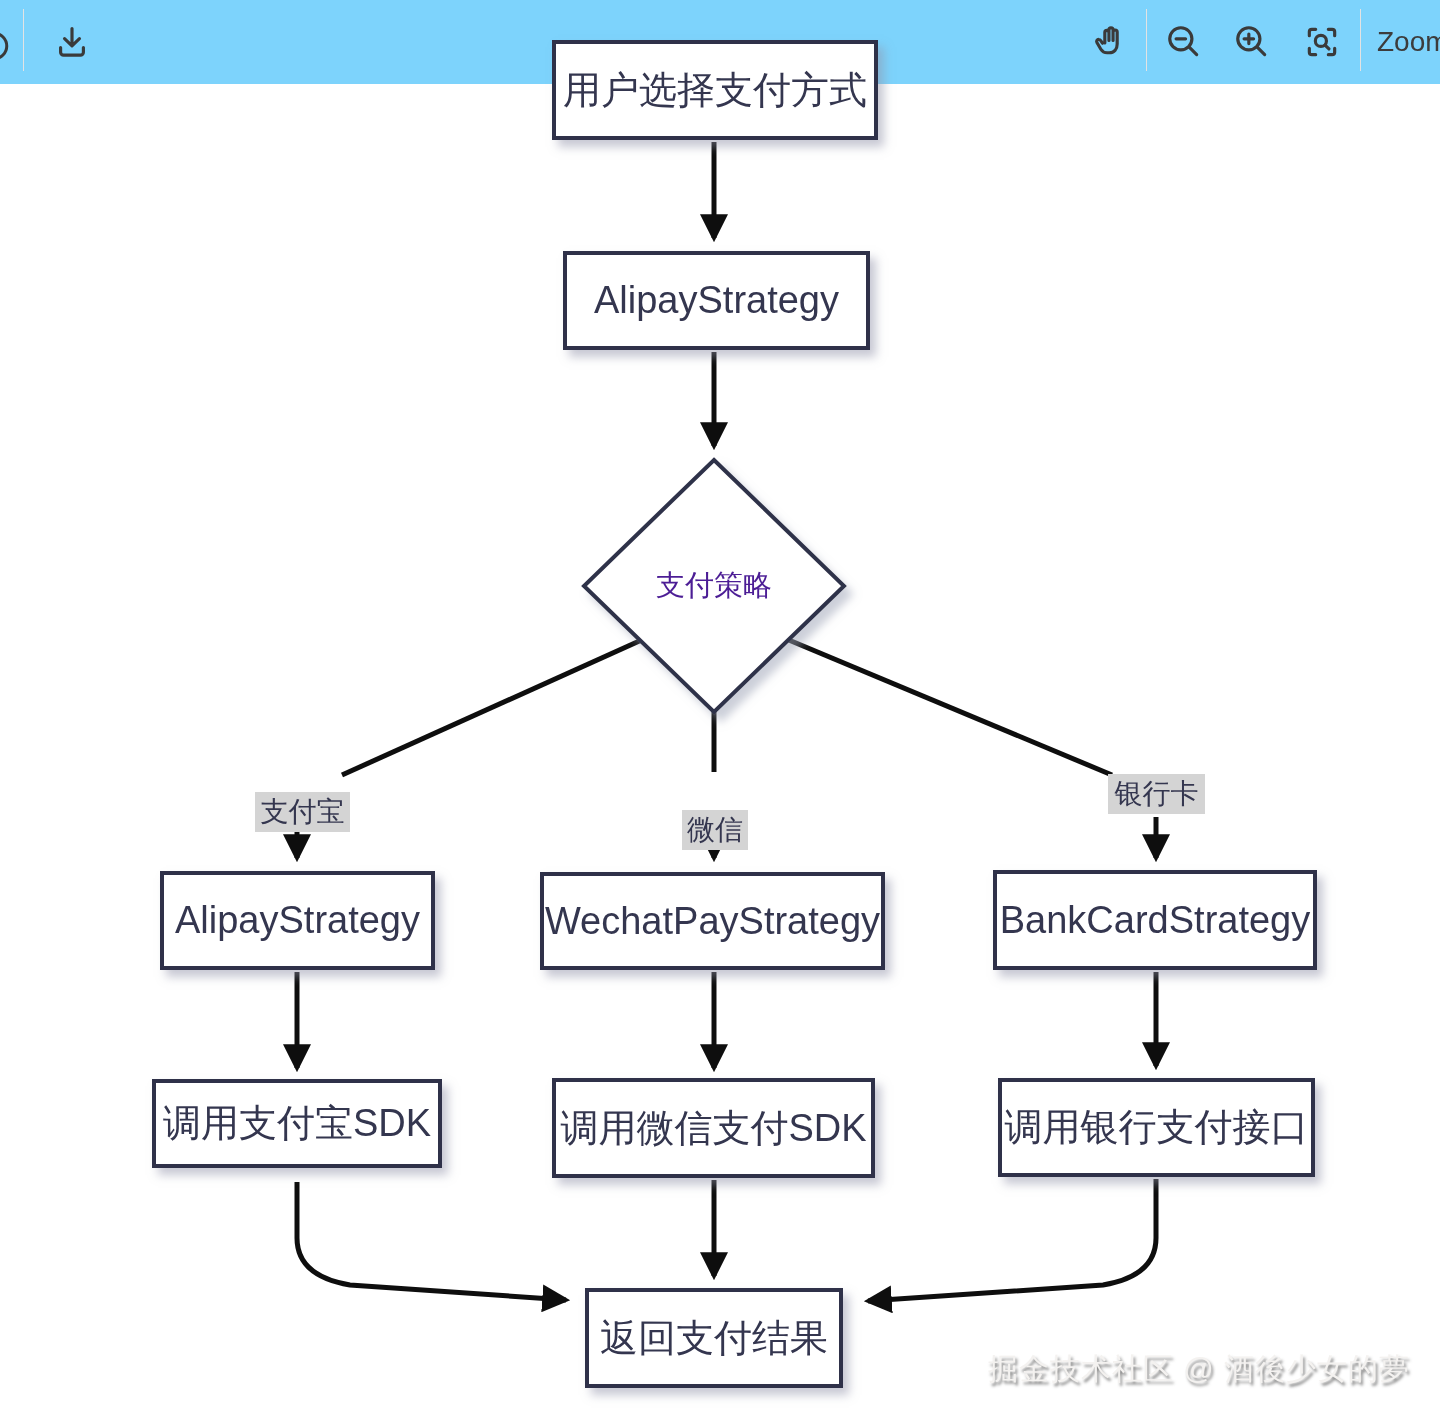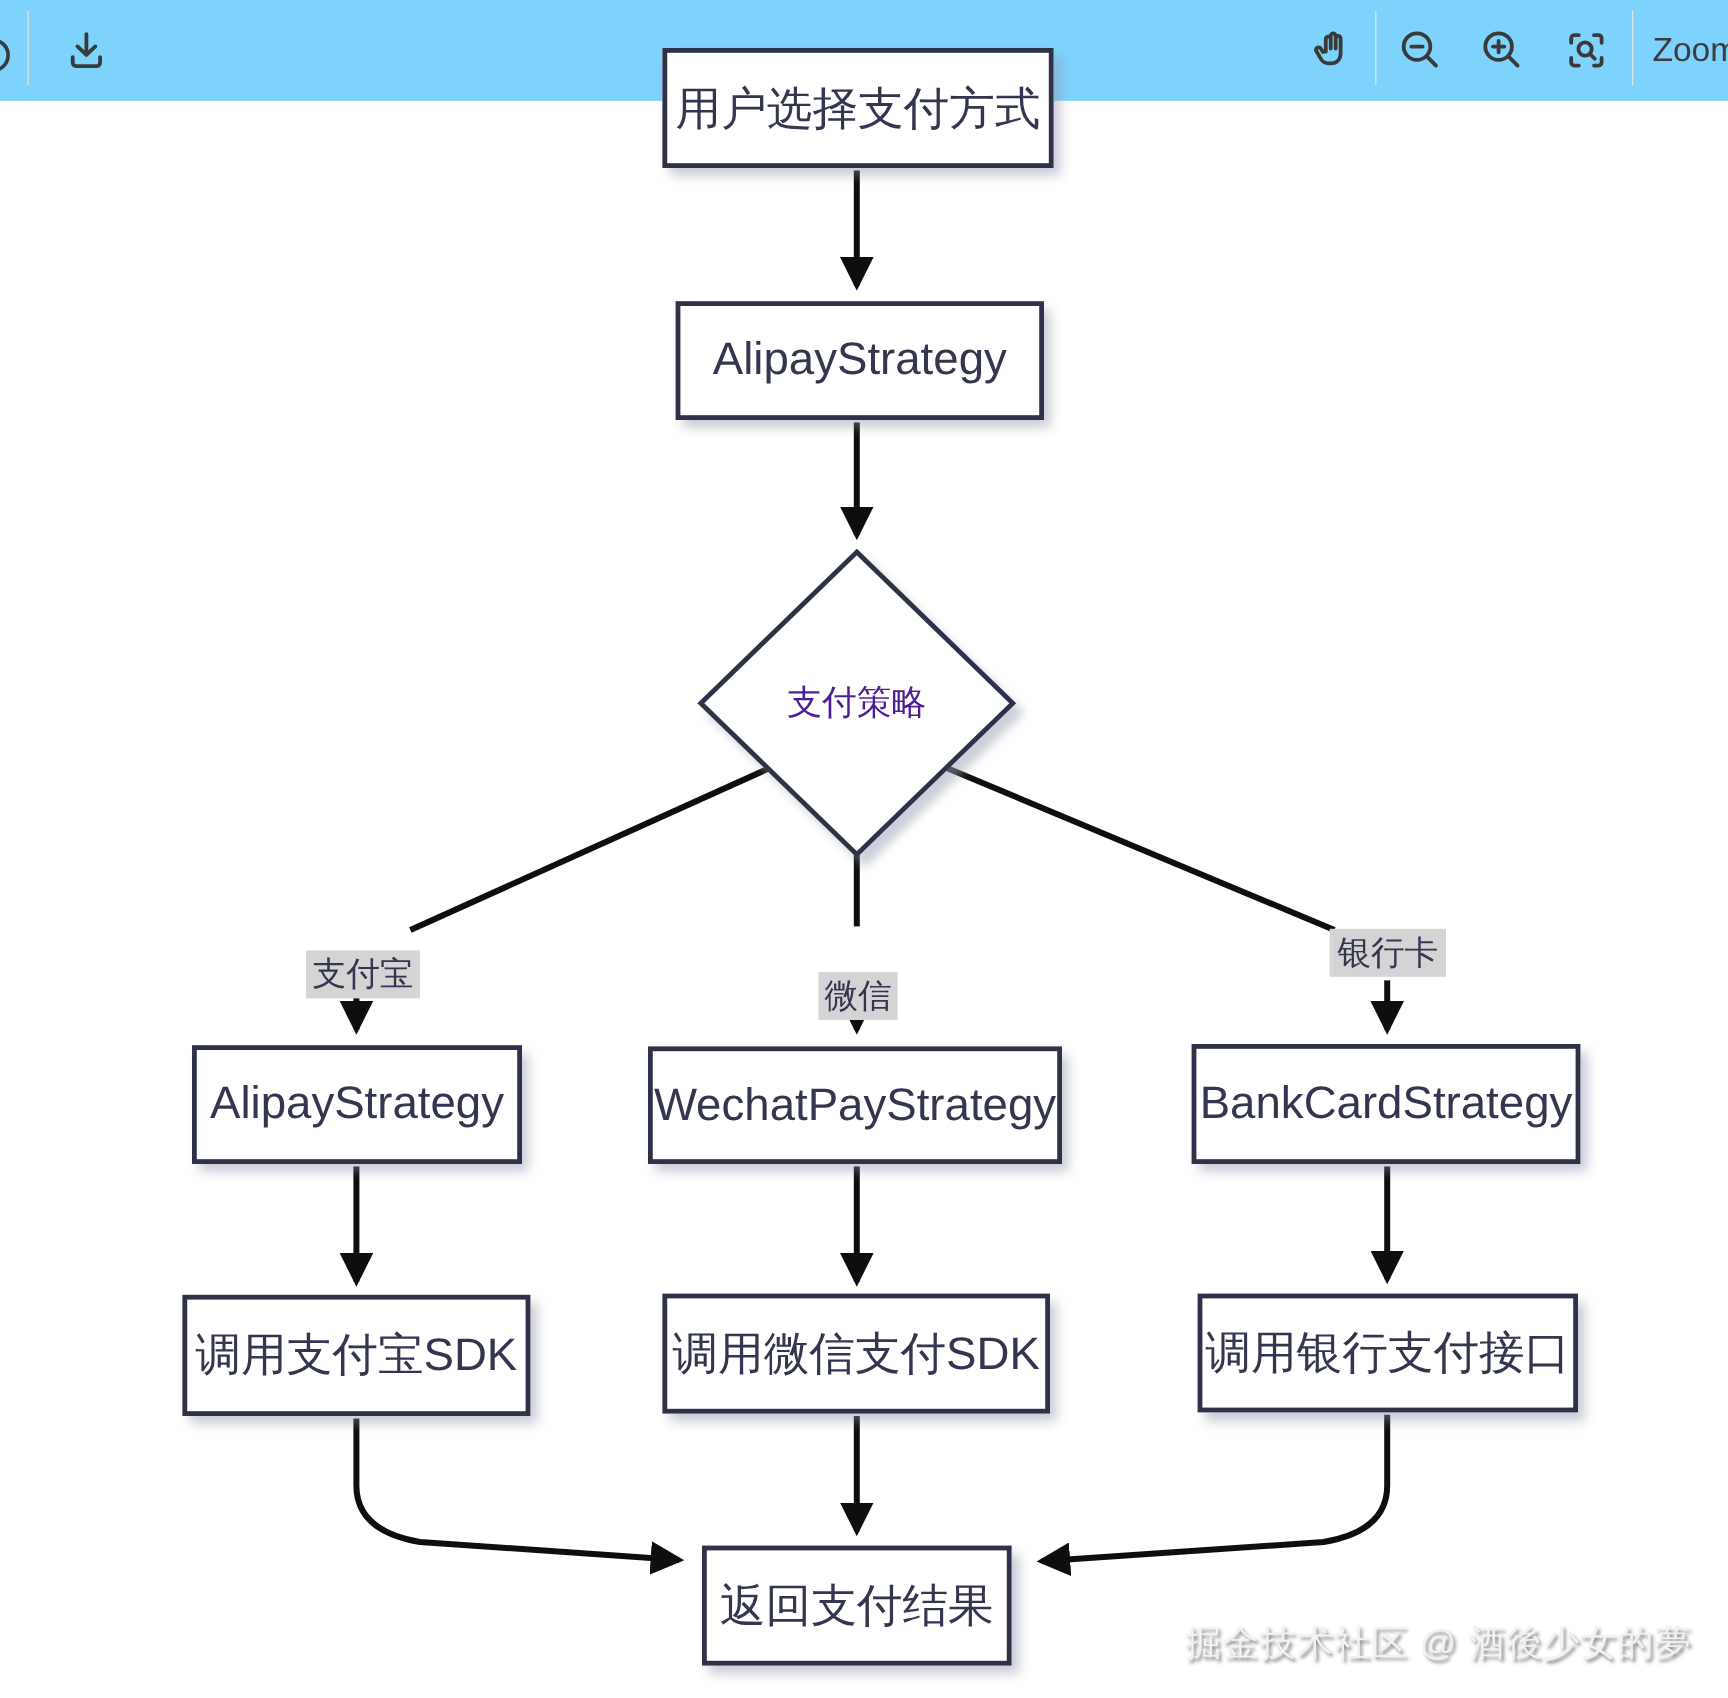--- a/index.html
+++ b/index.html
@@ -154,21 +154,21 @@
 <div class="node" style="left:160px;top:871px;width:275px;height:99px;">
   <span>AlipayStrategy</span>
 </div>
 <div class="node" style="left:540px;top:872px;width:345px;height:98px;">
   <span>WechatPayStrategy</span>
 </div>
 <div class="node" style="left:993px;top:870px;width:324px;height:100px;">
   <span>BankCardStrategy</span>
 </div>
 
-<div class="node" style="left:152px;top:1079px;width:290px;height:101px;">
+<div class="node" style="left:152px;top:1079px;width:290px;height:89px;">
   <span>调用支付宝SDK</span>
 </div>
 <div class="node" style="left:552px;top:1078px;width:323px;height:100px;align-items:center;">
   <span>调用微信支付SDK</span>
 </div>
 <div class="node" style="left:998px;top:1078px;width:317px;height:99px;">
   <span>调用银行支付接口</span>
 </div>
 
 <div class="node" style="left:585px;top:1288px;width:258px;height:100px;">

